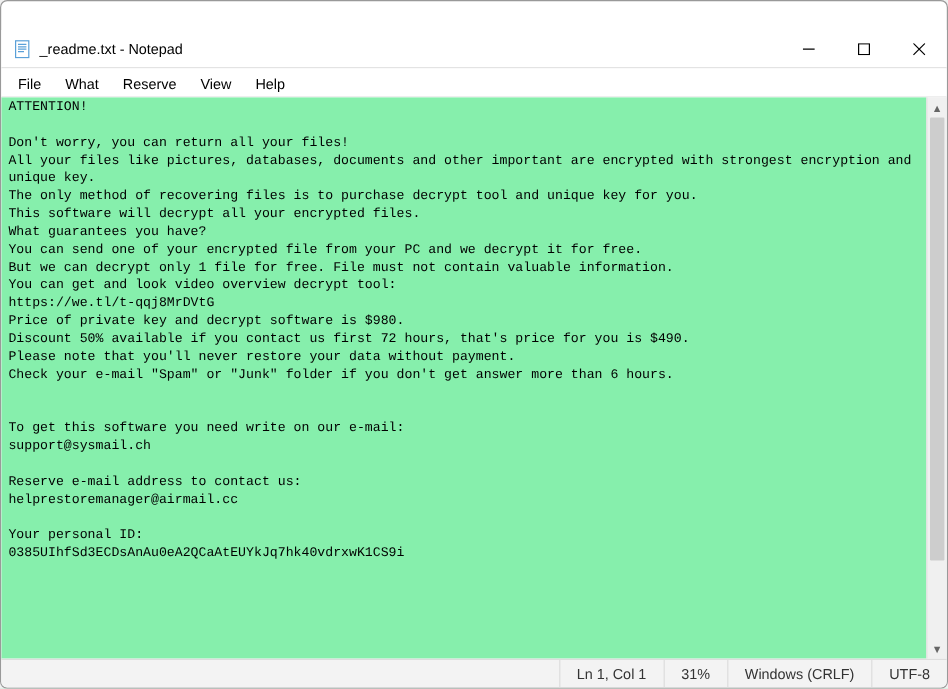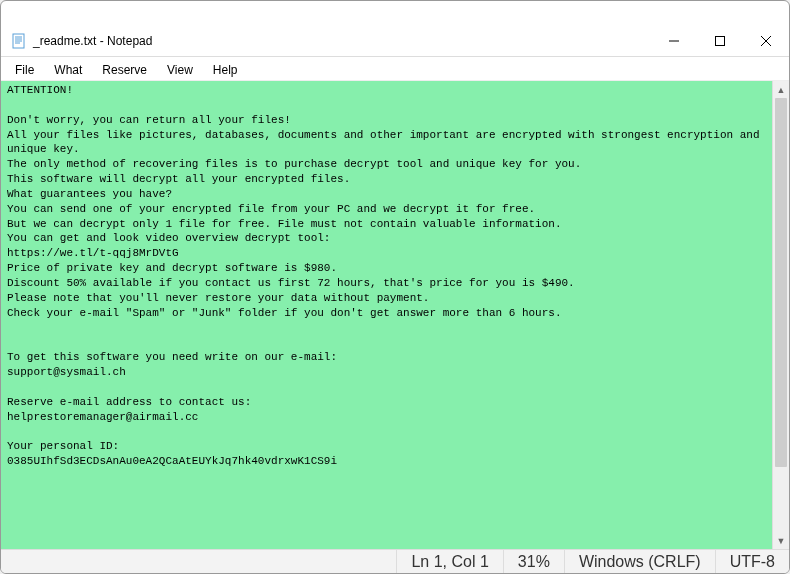--- a/index.html
+++ b/index.html
@@ -116,21 +116,21 @@
       height: 85%;
       background: #cdcdcd;
       border-radius: 1px;
     }
     .statusbar {
       height: 24px;
       display: flex;
       align-items: center;
       background: #f3f3f3;
       border-top: 1px solid #ddd;
-      font-size: 16px;
+      font-size: 12px;
       color: #333;
     }
     .status-spacer { flex: 1; }
     .status-cell {
       padding: 0 14px;
       border-left: 1px solid #ddd;
       height: 100%;
       display: flex;
       align-items: center;
     }

